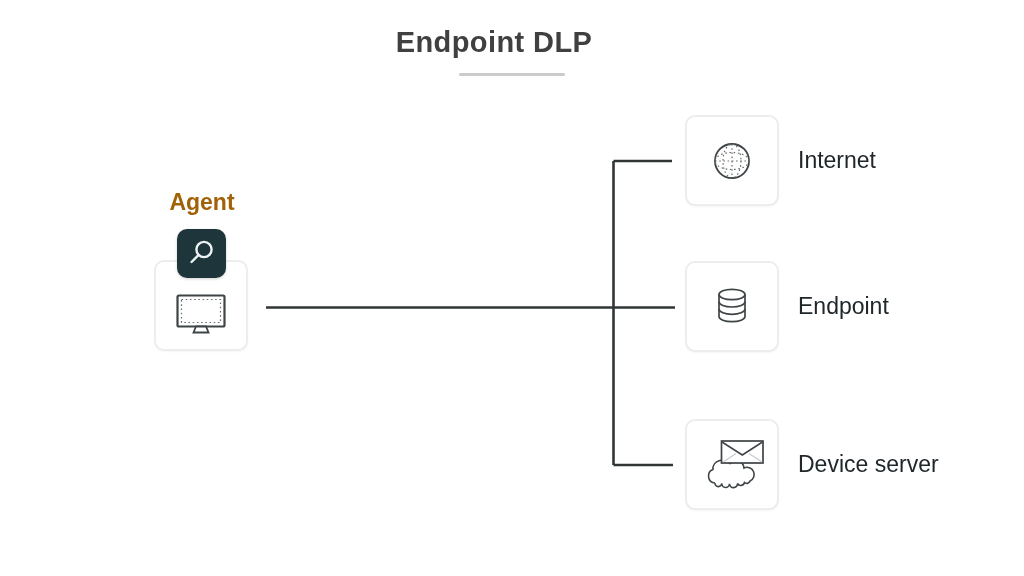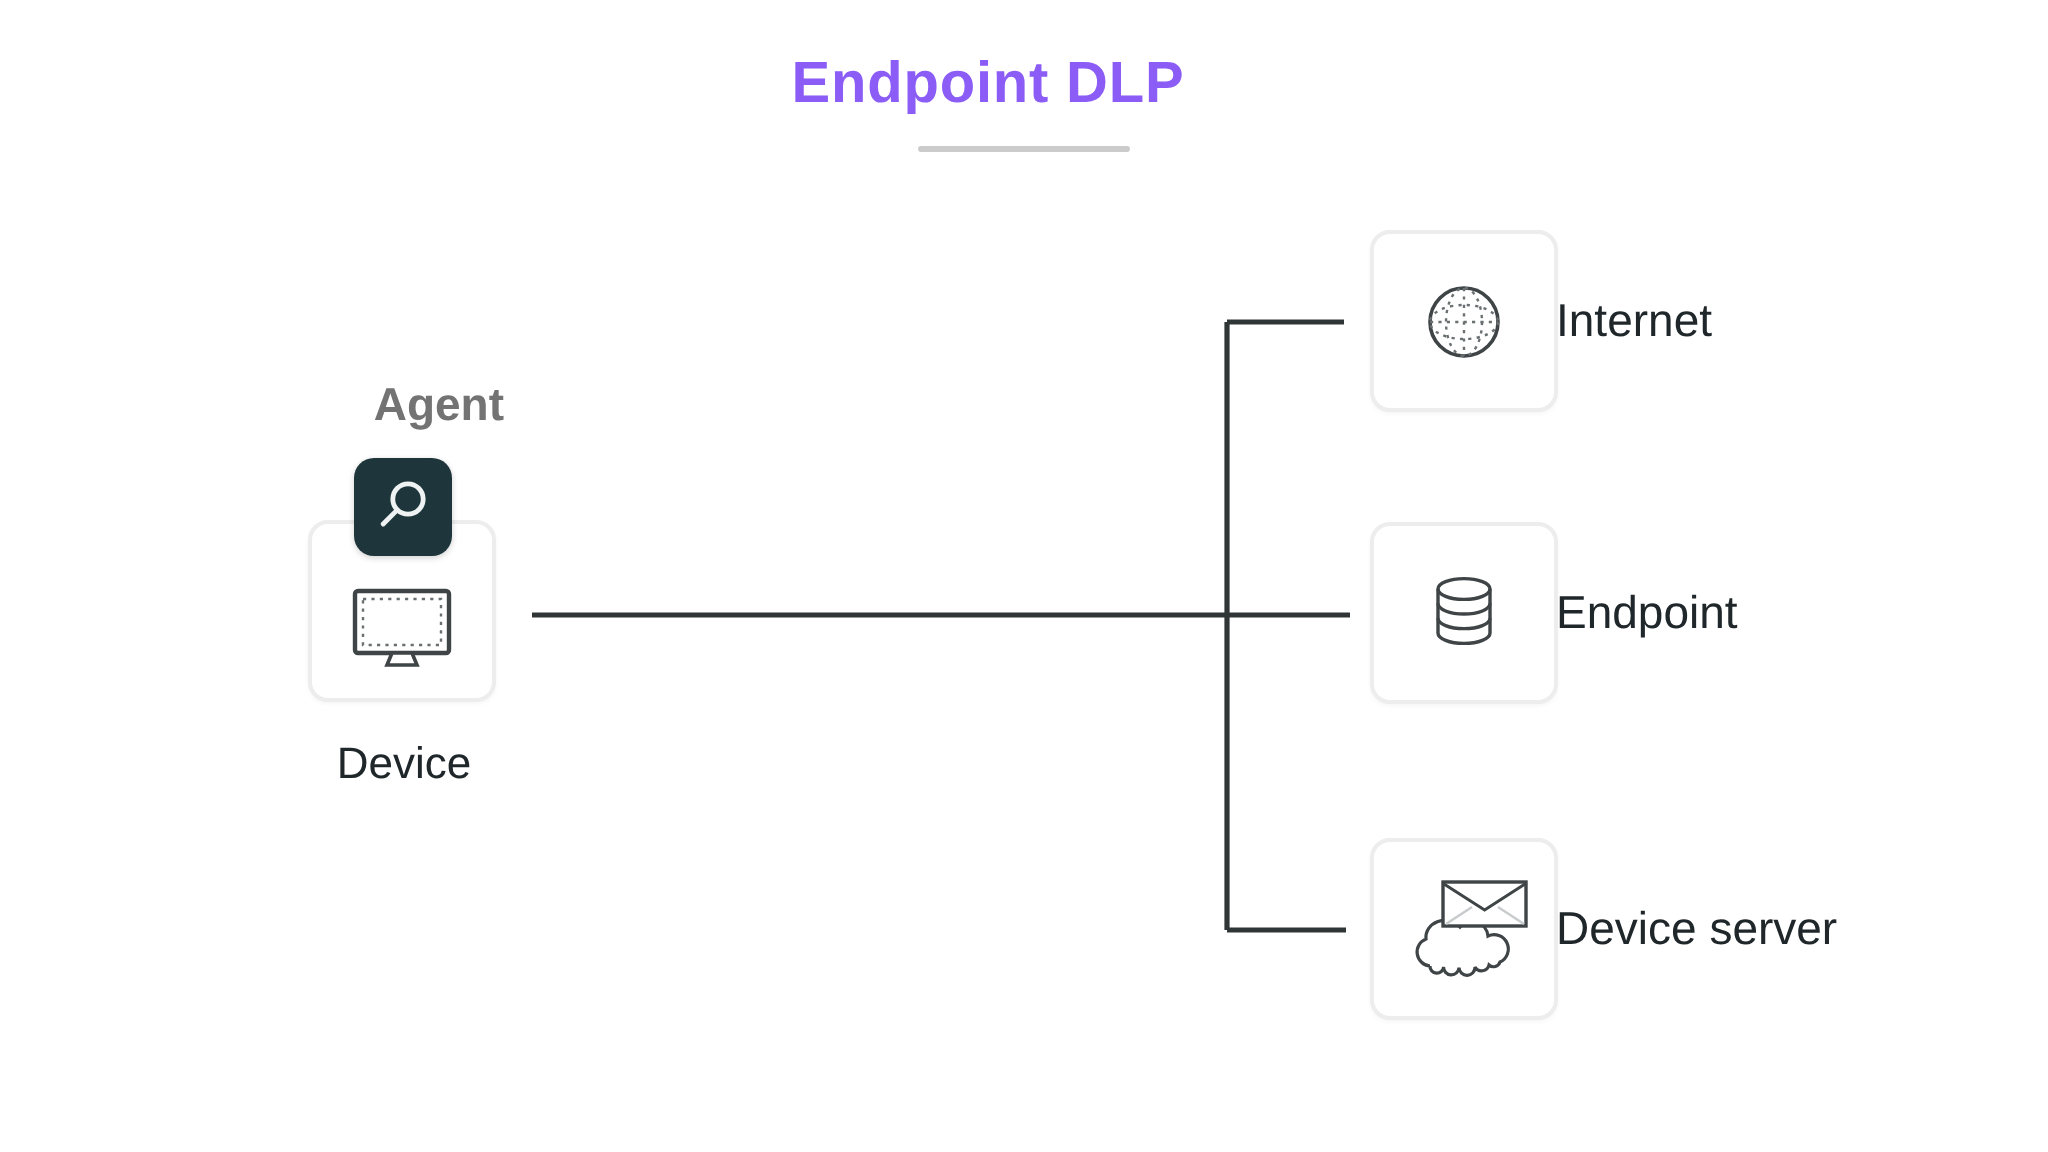--- a/index.html
+++ b/index.html
@@ -7,57 +7,57 @@
     --box-border:#ededed; --underline:#cbcbcb; --text:#20272b; --dot:#6a7072; --crease:#c9cccd;
   }
   *{box-sizing:border-box; margin:0; padding:0;}
   html,body{background:#ffffff;}
   .canvas{
     position:relative; width:1024px; height:576px; background:#ffffff;
     font-family:"Liberation Sans", sans-serif; color:var(--text); overflow:hidden;
   }
   .title{
     position:absolute; top:26px; left:0; width:988px; text-align:center;
-    font-size:29px; font-weight:bold; color:#8b5cf6; letter-spacing:.4px;
+    font-size:29px; font-weight:bold; color:#404040; letter-spacing:.4px;
   }
   .title-rule{
     position:absolute; top:73px; left:459px; width:106px; height:3px;
     background:var(--underline); border-radius:2px;
   }
   .connectors{position:absolute; left:0; top:0;}
   .connectors path{stroke:var(--line); stroke-width:2.6; fill:none;}
   .node-box{
     position:absolute; width:94px; height:91px; background:#fff;
     border:2px solid var(--box-border); border-radius:10px;
     display:flex; align-items:center; justify-content:center;
     box-shadow:0 1px 2px rgba(0,0,0,.04);
   }
   .node-box svg{stroke:var(--icon-stroke); fill:none; stroke-width:1.7;}
   .dot{stroke:var(--dot); stroke-width:1.2; stroke-dasharray:1.6 2.6;}
   .fillw{fill:#ffffff;}
   .crease{stroke:var(--crease); stroke-width:1.3;}
   .agent-label{
-    position:absolute; left:152px; top:189px; width:100px; text-align:right;
-    font-size:23px; font-weight:bold; color:#737373;
+    position:absolute; left:152px; top:189px; width:100px; text-align:center;
+    font-size:23px; font-weight:bold; color:#a16207;
   }
   .agent-square{
     position:absolute; left:177px; top:229px; width:49px; height:49px;
     background:var(--agent-bg); border-radius:10px;
     display:flex; align-items:center; justify-content:center; z-index:2;
     box-shadow:0 1px 3px rgba(0,0,0,.18);
   }
   .agent-square svg{stroke:var(--agent-glass); fill:none; stroke-width:2.4; stroke-linecap:round;}
   .device-box{left:154px; top:260px; padding-top:16px;}
   .device-label{
     position:absolute; left:152px; top:369px; width:100px; text-align:center;
     font-size:22px; color:var(--text);
   }
   .endpoint{position:absolute; left:685px; height:91px; display:flex; align-items:center;}
   .endpoint .label{
-    position:absolute; left:93px; white-space:nowrap;
+    position:absolute; left:113px; white-space:nowrap;
     font-size:23px; color:var(--text);
   }
   .ep-0{top:115px;} .ep-1{top:261px;} .ep-2{top:419px;}
 </style>
 </head>
 <body>
 
 <div class="canvas">
 
   <div class="title">Endpoint DLP</div>
@@ -80,21 +80,20 @@
   </div>
 
   <div class="node-box device-box">
     <svg width="52" height="46" viewBox="0 0 52 46">
       <rect class="fillw" x="2.5" y="4.5" width="47" height="31" rx="1.5" stroke-width="2.2"></rect>
       <rect class="dot" x="6.5" y="8.5" width="39" height="23"></rect>
       <path class="fillw" d="M21 35.5 L18.5 41.5 H33.5 L31 35.5 Z" stroke-width="1.8"></path>
     </svg>
   </div>
 
-  <div class="device-label">Device</div>
 
   <div class="endpoint ep-0">
     <div class="node-box">
       <svg width="56" height="56" viewBox="0 0 56 56">
         <circle cx="28" cy="28" r="17" stroke-width="1.8"></circle>
         <ellipse class="dot" cx="28" cy="28" rx="9" ry="17"></ellipse>
         <ellipse class="dot" cx="28" cy="28" rx="17" ry="8.5"></ellipse>
         <line class="dot" x1="28" y1="11" x2="28" y2="45"></line>
         <line class="dot" x1="11" y1="28" x2="45" y2="28"></line>
       </svg>

